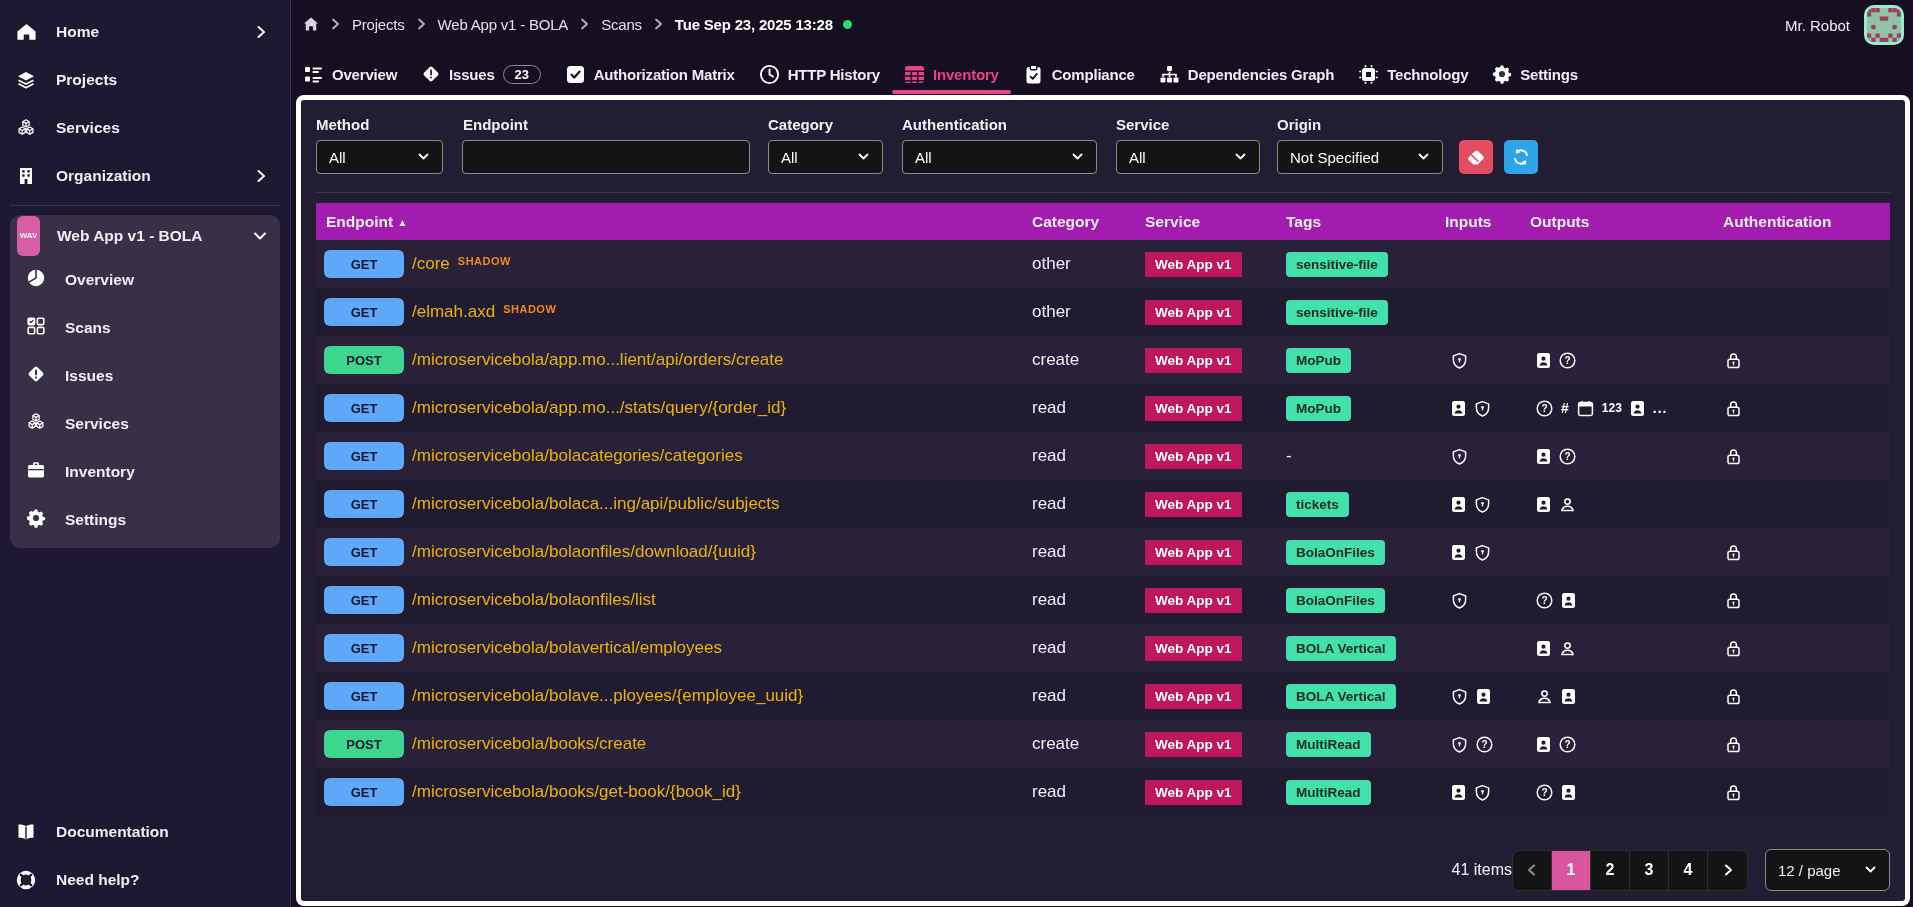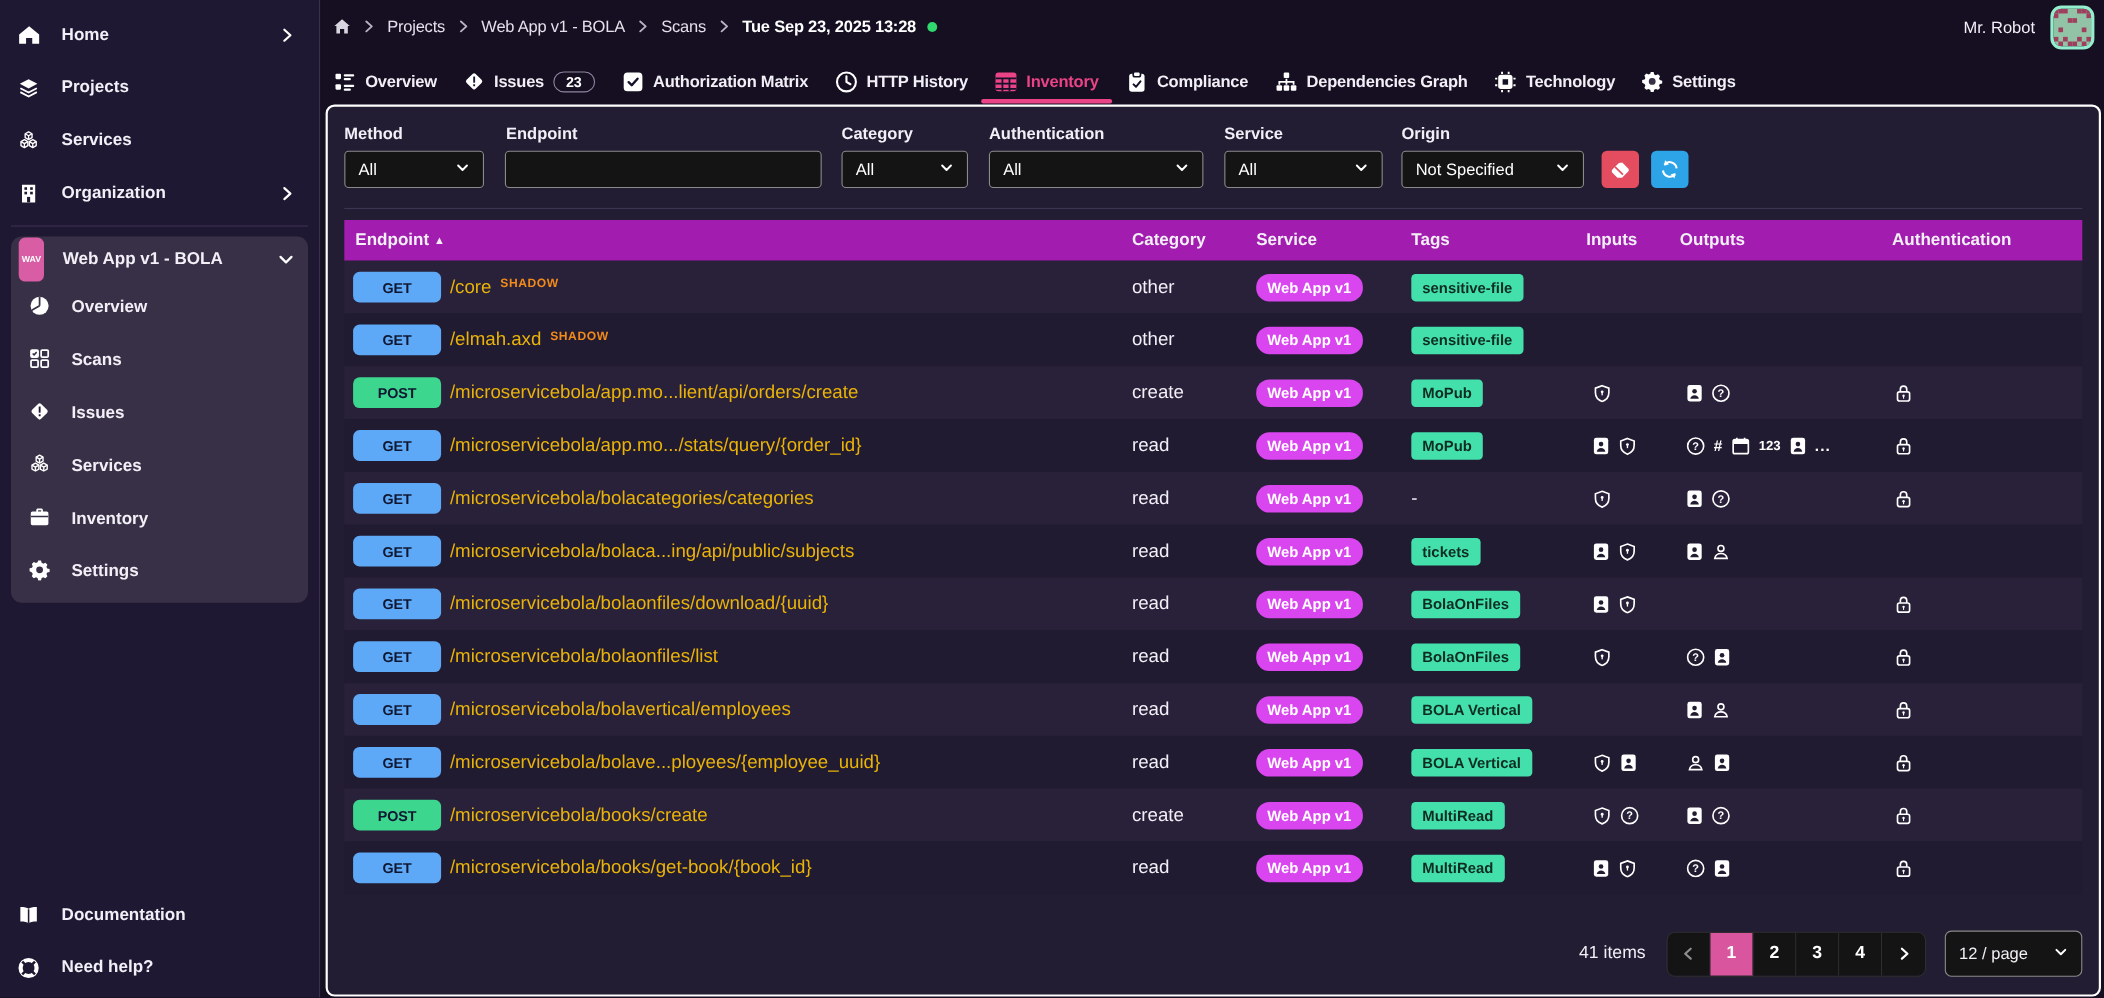--- a/index.html
+++ b/index.html
@@ -37,21 +37,21 @@
   .tab { display:flex; align-items:center; margin-right:24px; font-size:15px; font-weight:700; letter-spacing:-.2px;
          padding-bottom:0; position:relative; height:38px; }
   .tab .ic { margin-right:8px; display:flex; }
   .tab.active { color:#ea4386; }
   .tab.active:after { content:""; position:absolute; left:-12px; right:-12px; bottom:-1px; height:4px;
                       background:#ea4386; border-radius:2px; }
   .badge23 { border:1px solid #8e87a0; border-radius:11px; font-size:13px; font-weight:700;
              padding:1px 11px; margin-left:8px; color:#fff; }
   
   .panel { position:absolute; left:4px; top:95px; width:1614px; height:811px; background:#231d33;
-           border:2px solid #ffffff; border-radius:8px; padding:16px 15px 0 15px; }
+           border:5px solid #ffffff; border-radius:8px; padding:16px 15px 0 15px; }
   .flabels { display:flex; font-size:15px; font-weight:700; height:18px; }
   .fctrls { display:flex; margin-top:6px; height:34px; }
   .fsel { background:#141414; border:1px solid #8a8a8a; border-radius:4px; height:34px;
           display:flex; align-items:center; padding:0 12px; font-size:15px; color:#fff; }
   .fsel .cv { margin-left:auto; }
   .fbtn { width:34px; height:34px; border-radius:5px; display:flex; align-items:center; justify-content:center; }
   .fdiv { border-top:1px solid #3d3554; margin-top:18px; }
   
   .tbl { margin-top:10px; }
   .trow { display:grid; grid-template-columns:706px 113px 141px 159px 85px 193px 186px; align-items:center; }
@@ -62,29 +62,29 @@
   .tr:nth-child(even) { background:#282139; }
   .cell-ep { display:flex; align-items:center; padding-left:8px; }
   .mth { width:80px; height:28px; border-radius:6px; font-size:13px; font-weight:700;
          display:flex; align-items:center; justify-content:center; color:#0e1630; flex:0 0 80px; }
   .mth.get { background:#5ea9f7; }
   .mth.post { background:#3dd68f; }
   .ep { margin-left:8px; color:#eab308;text-align:center; }
   .shadow { color:#f28a1a; font-size:11px; font-weight:700; margin-left:8px; align-self:flex-start;
             margin-top:5px; letter-spacing:.5px; }
   .cell { padding-left:10px; }
-  .stag { display:inline-block; background:#d946ef; color:#fff; border-radius:12px; font-size:13.5px;
+  .stag { display:inline-block; background:#be185d; color:#fff; border-radius:0; font-size:13.5px;
           font-weight:700; padding:5px 10px; }
   .gtag { display:inline-block; background:#43e0ac; color:#0e2c20; border-radius:4px; font-size:13.5px;
           font-weight:700; padding:5px 10px; }
   .icons { display:flex; align-items:center; gap:8px; padding-left:16px; color:#fff; }
   .ictxt { font-size:12px; font-weight:700; }
   
   .pager { display:flex; align-items:center; justify-content:flex-end; margin-top:33px; }
-  .pitems { font-size:16px; margin-right:19px; }
+  .pitems { font-size:16px; }
   .pgroup { display:flex; border-radius:8px; overflow:hidden; border:1px solid #2e2e2e; }
   .pbtn { width:39px; height:39px; background:#141414; display:flex; align-items:center; justify-content:center;
           font-size:16px; font-weight:700; border-right:1px solid #2e2e2e; color:#fff; }
   .pbtn:last-child { border-right:none; }
   .pbtn.on { background:#d9569e; }
   .psize { margin-left:17px; width:125px; height:42px; background:#141414; border:1px solid #8a8a8a;
            border-radius:6px; display:flex; align-items:center; padding:0 12px; font-size:15px; }
   .psize .cv { margin-left:auto; }
 </style>
 </head>

